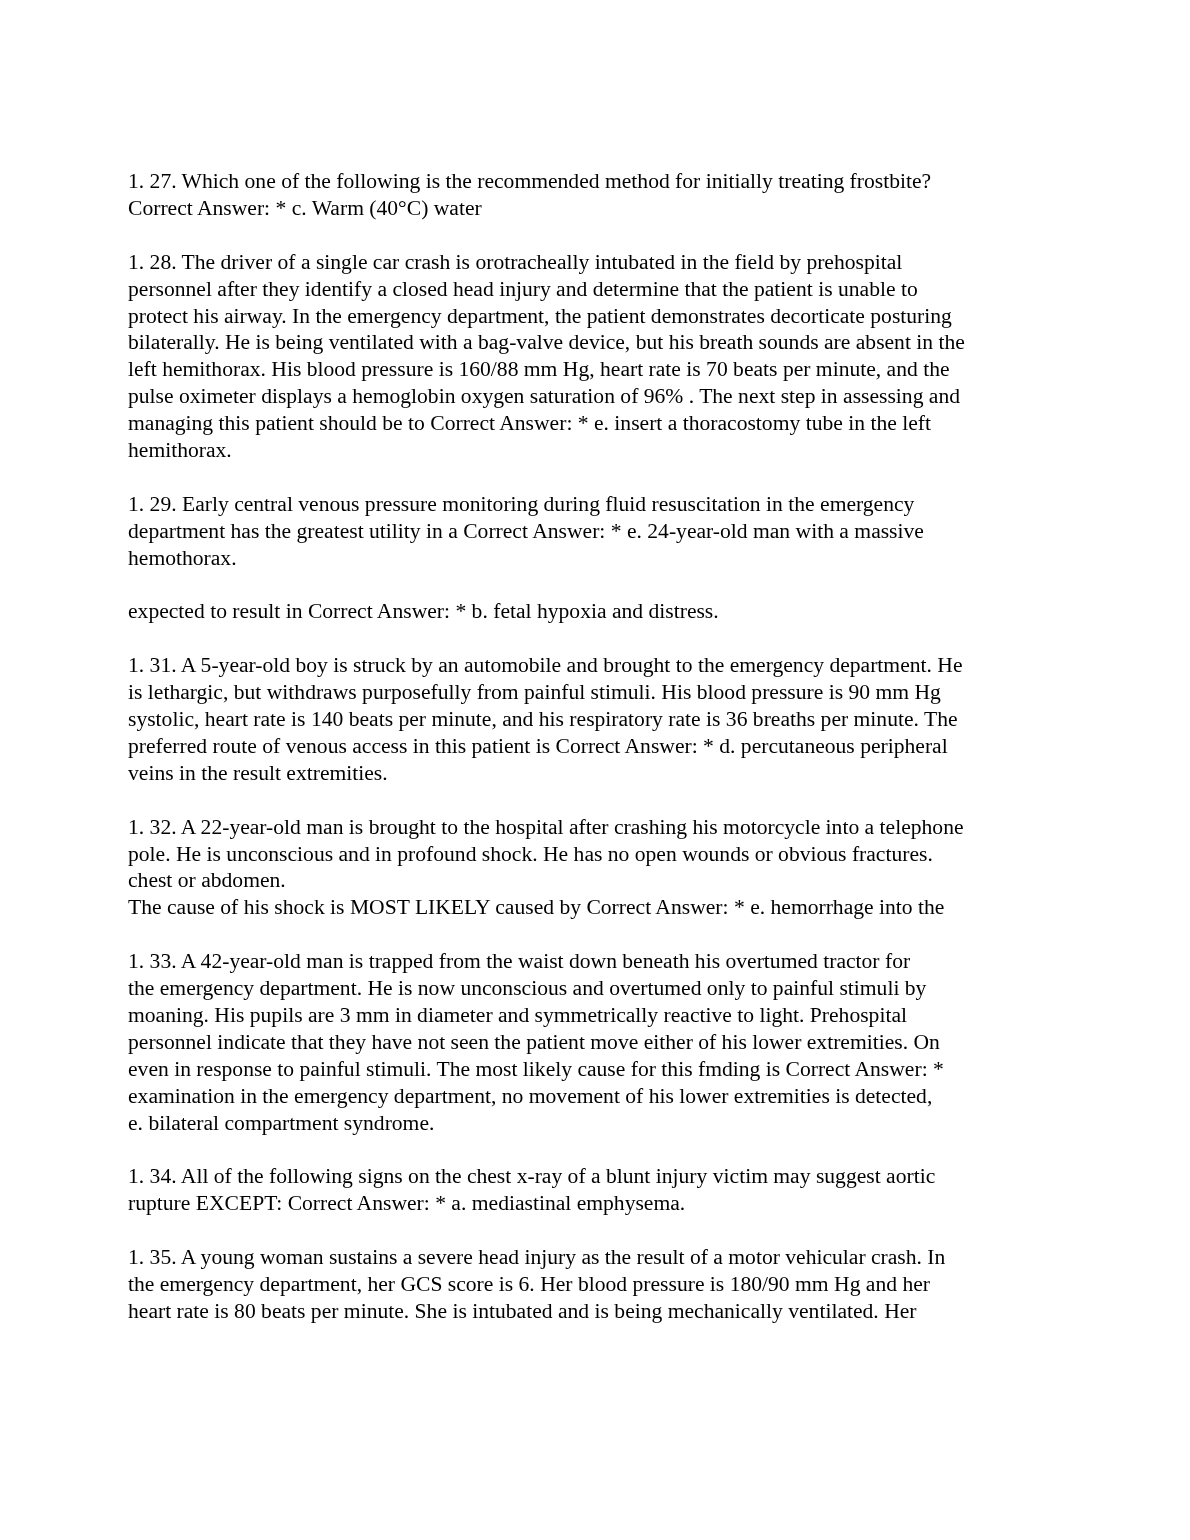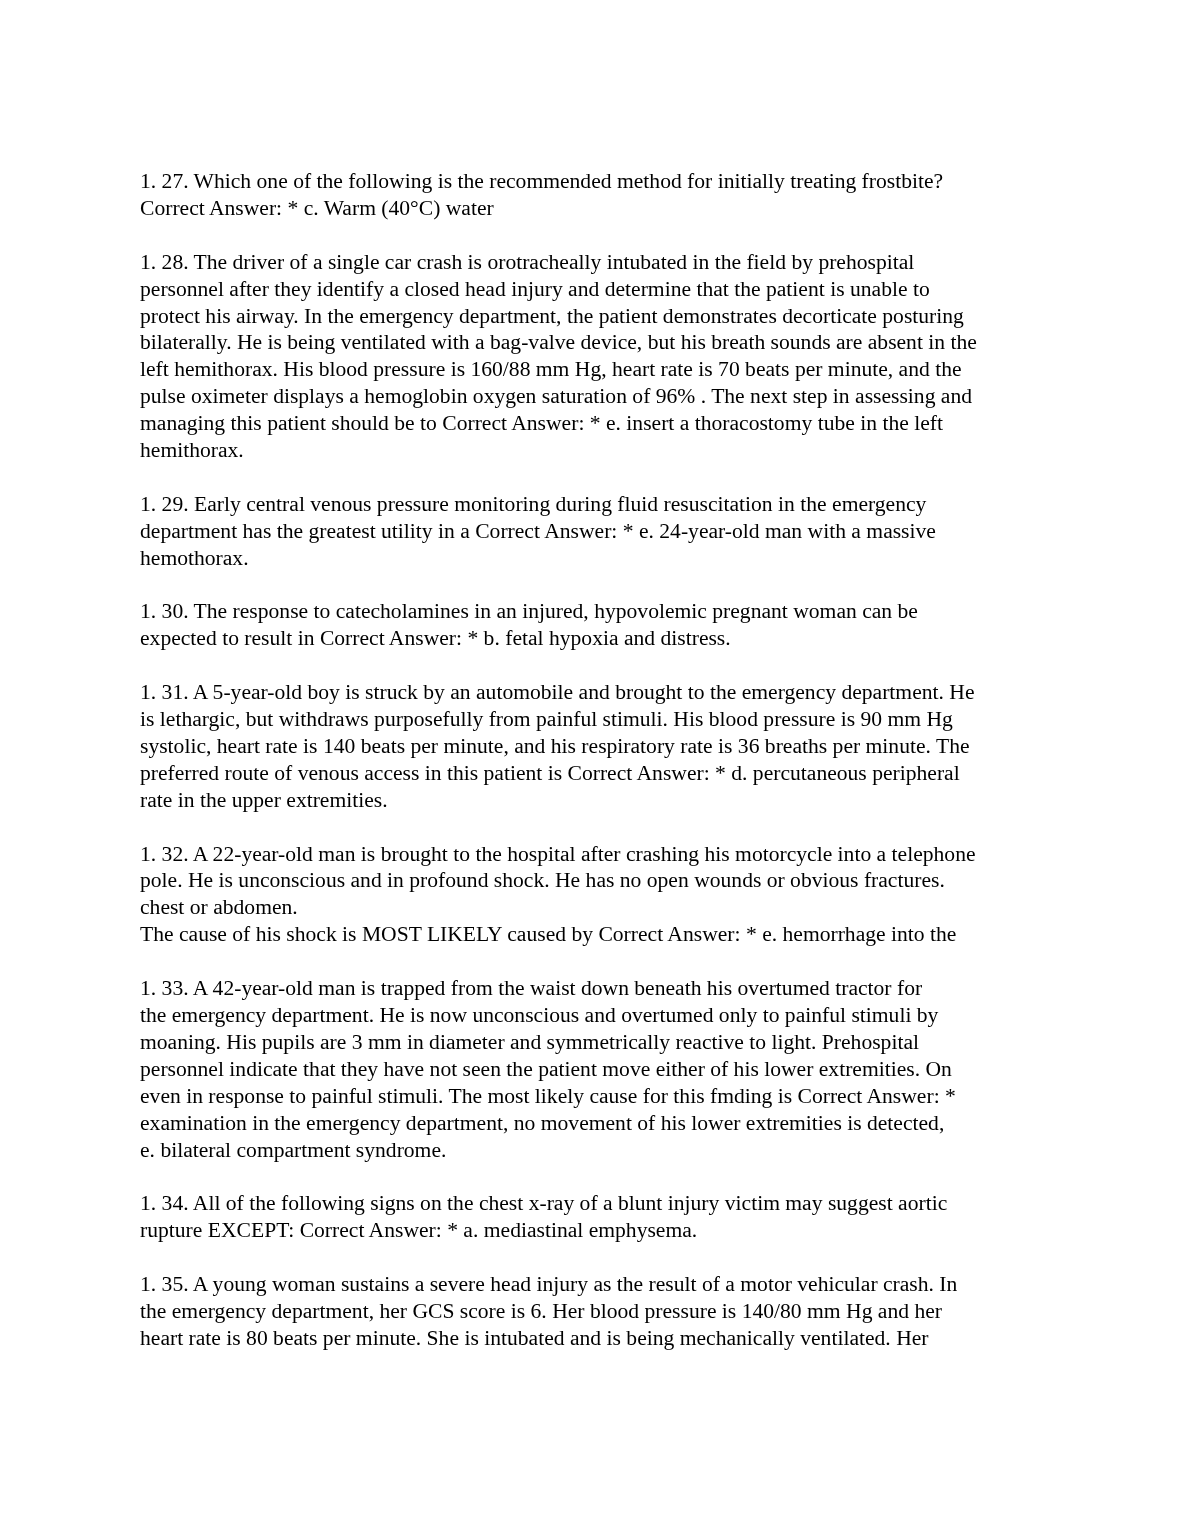--- a/index.html
+++ b/index.html
@@ -8,21 +8,21 @@
     background: #ffffff;
   }
   body {
     width: 1190px;
     height: 1540px;
     position: relative;
     overflow: hidden;
   }
   .page {
     position: absolute;
-    left: 140px;
+    left: 128px;
     top: 168px;
     width: 930px;
     font-family: "Liberation Serif", "DejaVu Serif", serif;
     font-size: 21.6px;
     line-height: 26.9px;
     color: #000000;
   }
   .para {
     margin: 0 0 26.9px 0;
     white-space: nowrap;
@@ -52,30 +52,29 @@
     <span class="line">hemithorax.</span>
   </p>
 
   <p class="para">
     <span class="line">1. 29. Early central venous pressure monitoring during fluid resuscitation in the emergency</span>
     <span class="line">department has the greatest utility in a Correct Answer:  * e. 24-year-old man with a massive</span>
     <span class="line">hemothorax.</span>
   </p>
 
   <p class="para">
-    <span class="line">1. 30. The response to catecholamines in an injured, hypovolemic pregnant woman can be</span>
     <span class="line">expected to result in Correct Answer:  * b. fetal hypoxia and distress.</span>
   </p>
 
   <p class="para">
     <span class="line">1. 31. A 5-year-old boy is struck by an automobile and brought to the emergency department. He</span>
     <span class="line">is lethargic, but withdraws purposefully from painful stimuli. His blood pressure is 90 mm Hg</span>
     <span class="line">systolic, heart rate is 140 beats per minute, and his respiratory rate is 36 breaths per minute. The</span>
     <span class="line">preferred route of venous access in this patient is Correct Answer:  * d. percutaneous peripheral</span>
-    <span class="line">rate in the upper extremities.</span>
+    <span class="line">veins in the result extremities.</span>
   </p>
 
   <p class="para">
     <span class="line">1. 32. A 22-year-old man is brought to the hospital after crashing his motorcycle into a telephone</span>
     <span class="line">pole. He is unconscious and in profound shock. He has no open wounds or obvious fractures.</span>
     <span class="line">chest or abdomen.</span>
     <span class="line">The cause of his shock is MOST LIKELY caused by Correct Answer:  * e. hemorrhage into the</span>
   </p>
 
   <p class="para">
@@ -88,17 +87,17 @@
     <span class="line">e. bilateral compartment syndrome.</span>
   </p>
 
   <p class="para">
     <span class="line">1. 34. All of the following signs on the chest x-ray of a blunt injury victim may suggest aortic</span>
     <span class="line">rupture EXCEPT: Correct Answer:  * a. mediastinal emphysema.</span>
   </p>
 
   <p class="para">
     <span class="line">1. 35. A young woman sustains a severe head injury as the result of a motor vehicular crash. In</span>
-    <span class="line">the emergency department, her GCS score is 6. Her blood pressure is 140/80 mm Hg and her</span>
+    <span class="line">the emergency department, her GCS score is 6. Her blood pressure is 180/90 mm Hg and her</span>
     <span class="line">heart rate is 80 beats per minute. She is intubated and is being mechanically ventilated. Her</span>
   </p>
 
 </div>
 
 </body></html>

